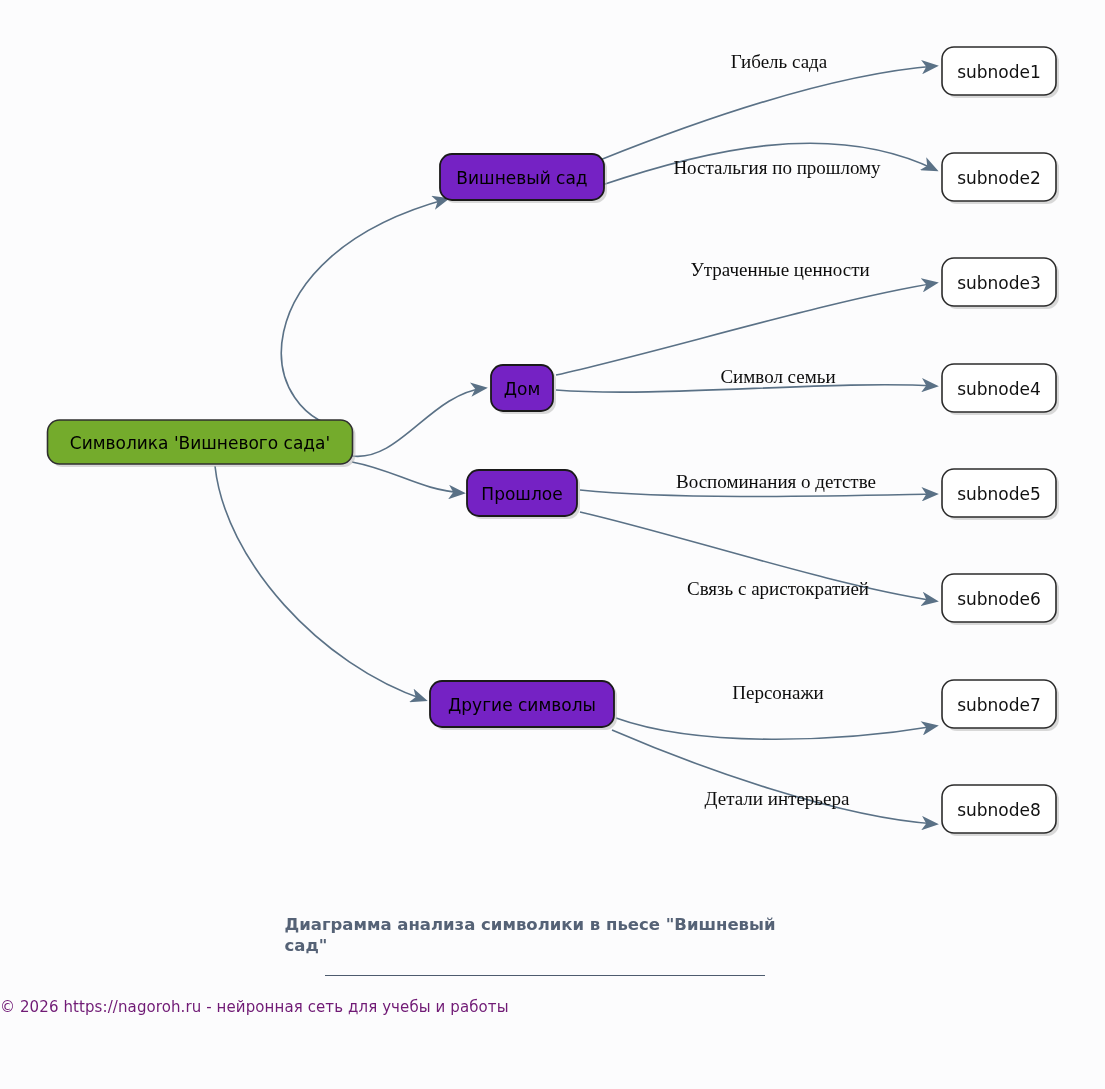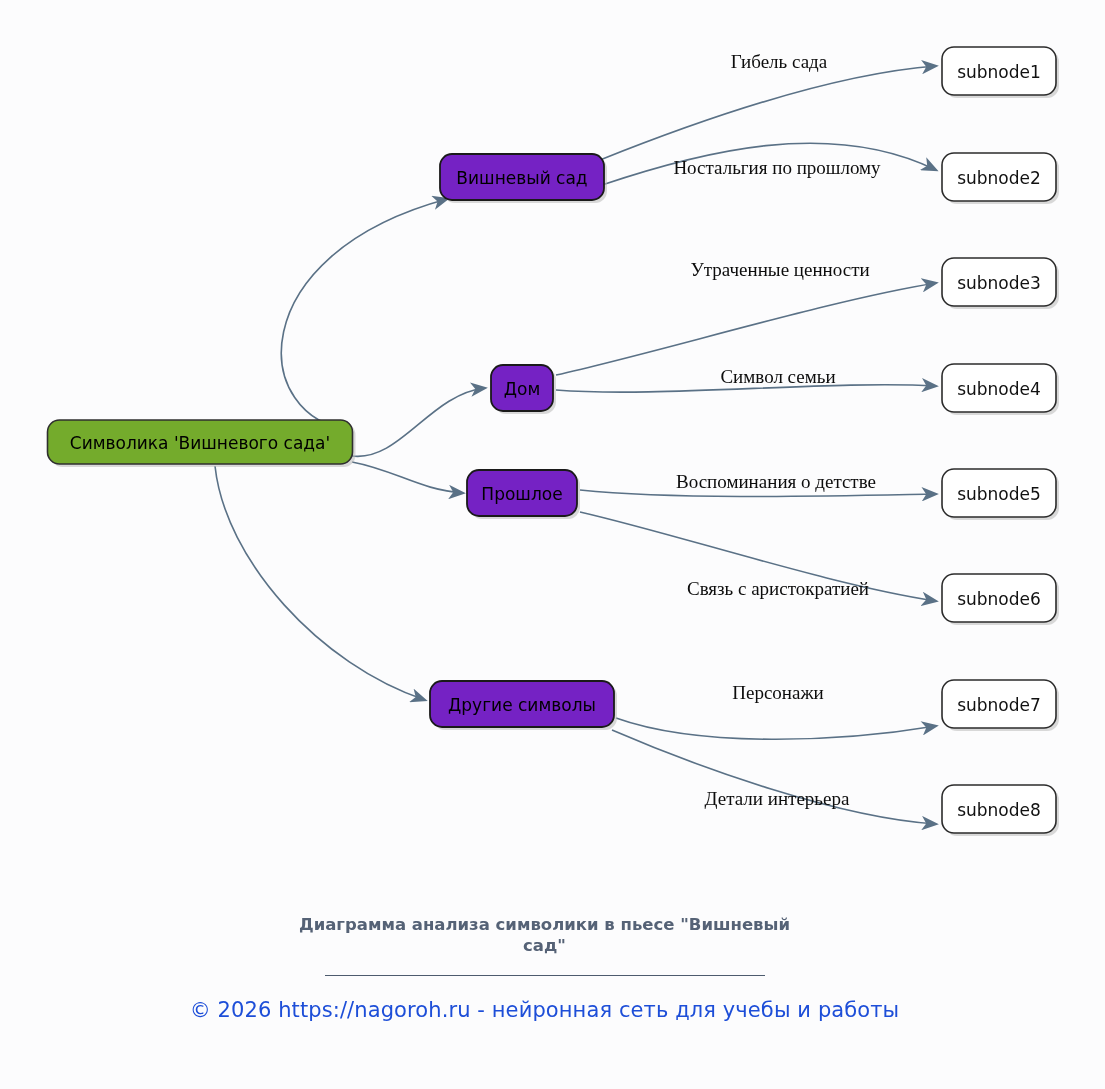--- a/index.html
+++ b/index.html
@@ -69,42 +69,41 @@
     font-size: 19px;
     fill: #0d0d0d;
     text-anchor: middle;
     dominant-baseline: central;
   }
   .caption-block {
     position: absolute;
     left: 0;
     right: 16px;
     top: 915px;
-    text-align: center;
   }
   .caption-title {
     font-family: "DejaVu Sans", sans-serif;
     font-weight: bold;
     font-size: 16.5px;
     color: #556276;
     line-height: 1.25;
     max-width: 520px;
     margin: 0 auto;
   }
   .caption-divider {
     width: 440px;
     height: 0;
     margin: 19px auto 0 auto;
     border-top: 1.4px solid #4d5b6e;
   }
   .footer-line {
     margin-top: 22px;
     font-family: "DejaVu Sans", sans-serif;
-    font-size: 21px;
-    color: #1d4ed8;
+    font-size: 15px;
+    color: #701a75;
     letter-spacing: 0.1px;
   }
 </style>
 </head>
 <body>
 
 <div id="diagram-root">
   <svg id="mindmap" viewBox="0 0 1105 1089" xmlns="http://www.w3.org/2000/svg">
     <defs>
       <marker id="arrow" viewBox="0 0 12 10" refX="10" refY="5" markerWidth="11" markerHeight="9" orient="auto-start-reverse">

